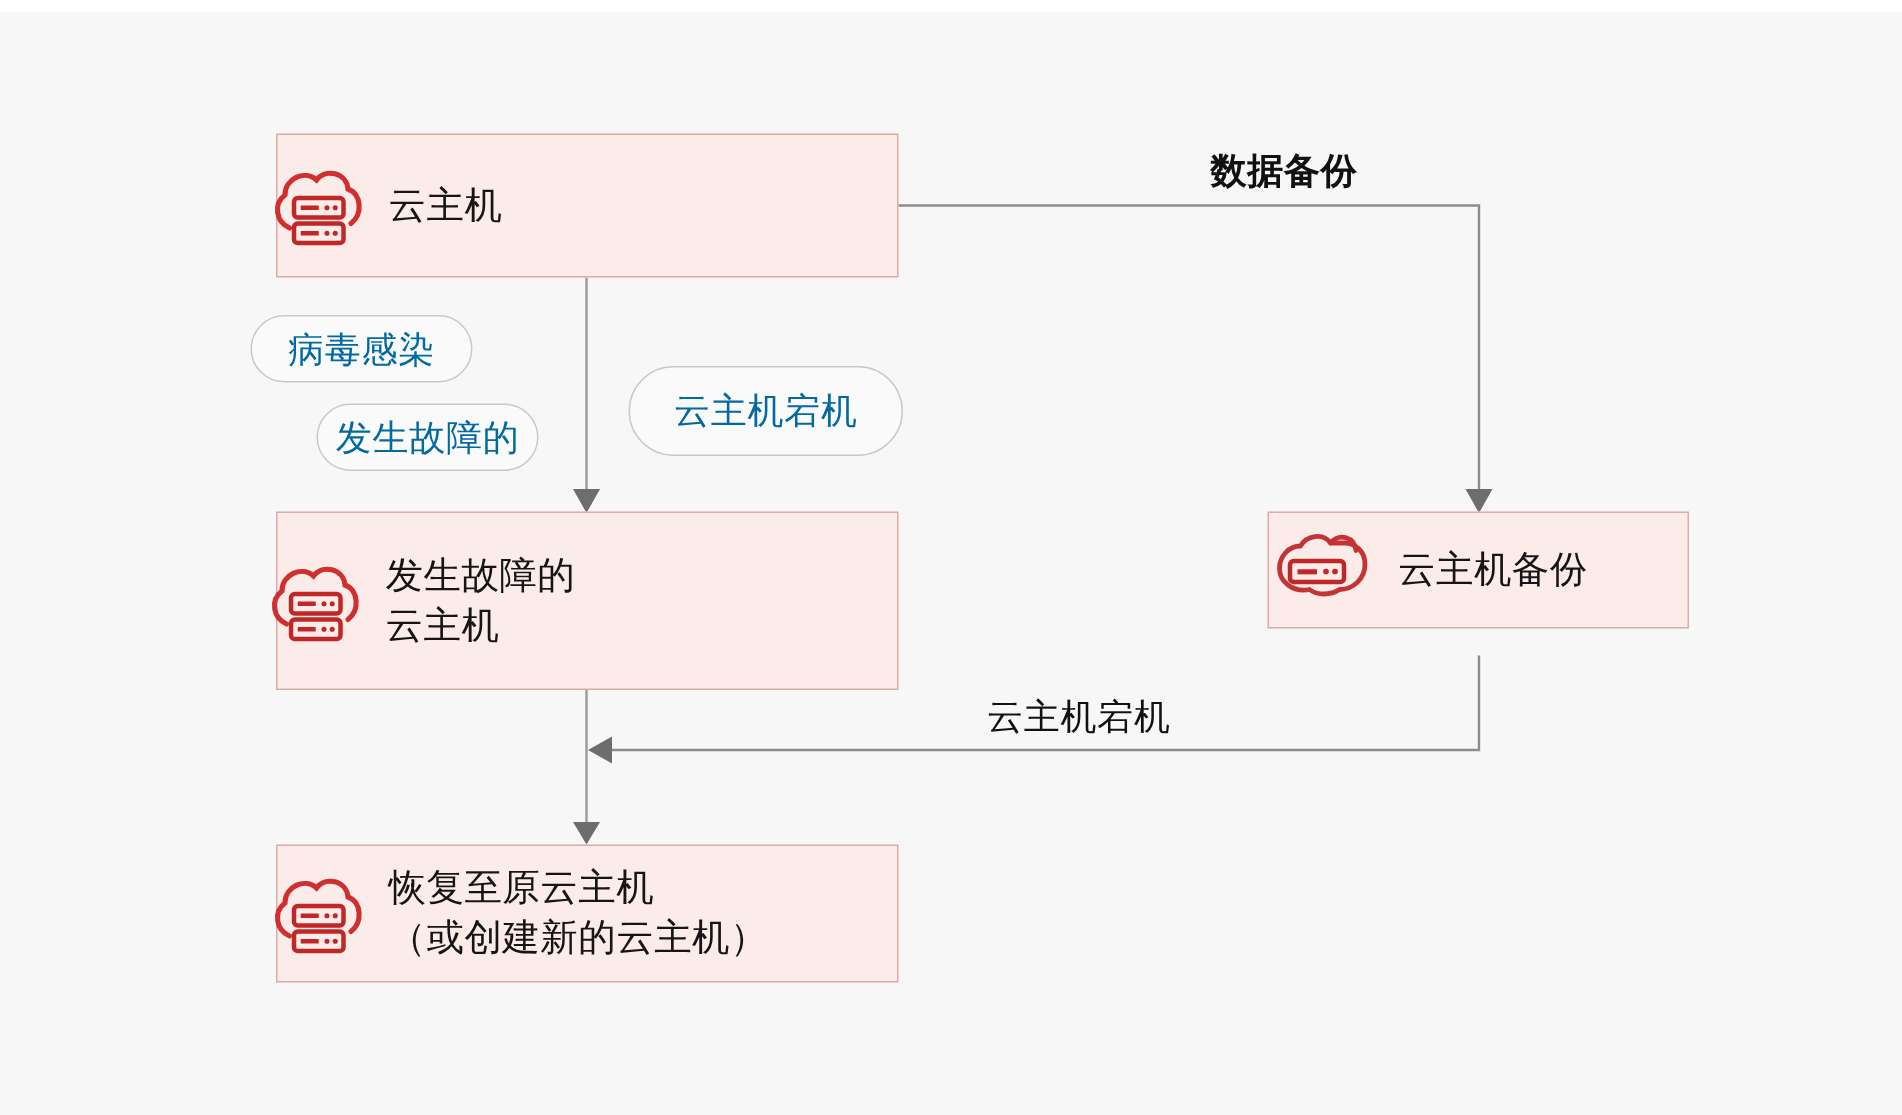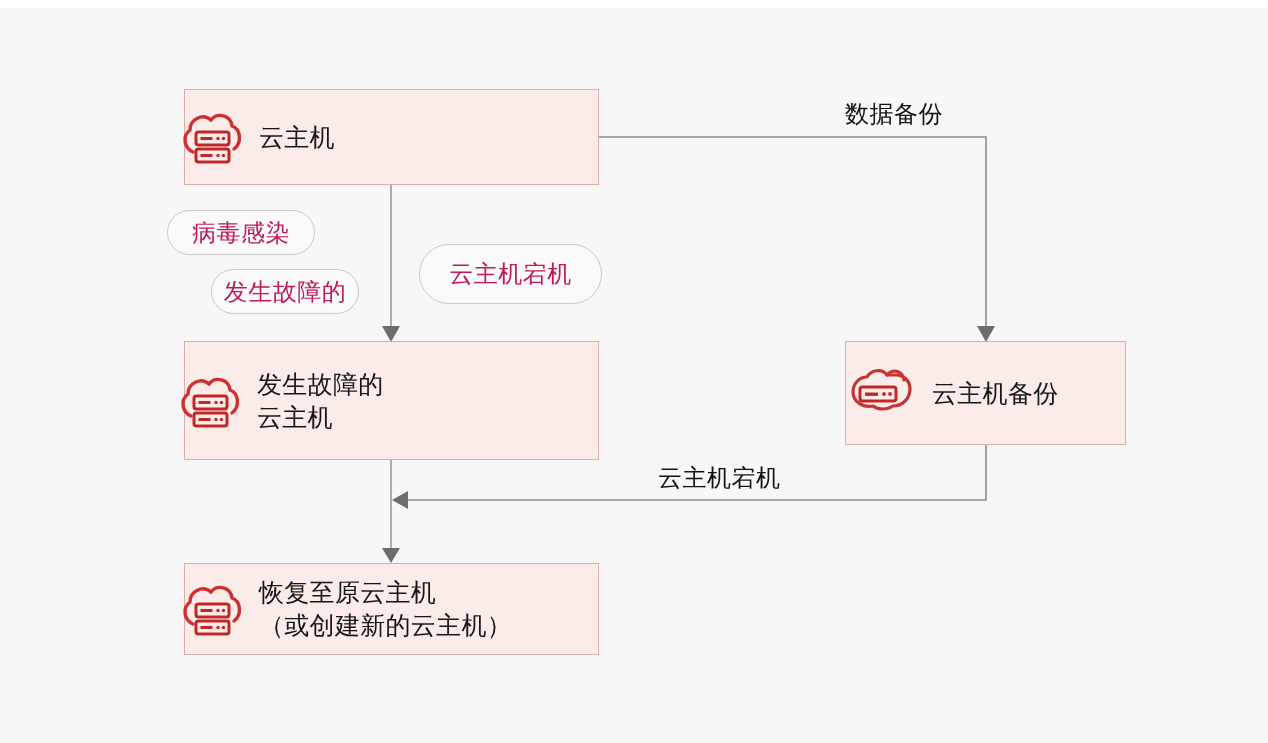--- a/index.html
+++ b/index.html
@@ -49,54 +49,54 @@
   .node-label {
     color: #151515;
     font-size: 25px;
     line-height: 1.32;
     white-space: pre-line;
     letter-spacing: 0.3px;
   }
 
   #node-cloud-host   { left: 184px; top: 89px;  width: 415px; height: 96px; }
   #node-failed-host  { left: 184px; top: 341px; width: 415px; height: 119px; }
-  #node-host-backup  { left: 845px; top: 341px; width: 281px; height: 104px; }
+  #node-host-backup  { left: 845px; top: 341px; width: 281px; height: 78px; }
   #node-restore      { left: 184px; top: 563px; width: 415px; height: 92px; }
 
   #node-cloud-host .node-inner  { transform: translateX(-6px); }
   #node-failed-host .node-inner { transform: translateX(-8px); }
   #node-restore .node-inner     { transform: translateX(-6px); }
 
   
   .pill {
     position: absolute;
     box-sizing: border-box;
     border: 1px solid #c9c9cc;
     border-radius: 999px;
     background: #fafafa;
-    color: #be185d;
+    color: #0369a1;
     font-size: 24px;
     display: flex;
     align-items: center;
     justify-content: center;
     letter-spacing: 0.5px;
   }
   #pill-virus      { left: 167px; top: 210px; width: 148px; height: 45px; }
   #pill-data-del   { left: 211px; top: 269px; width: 148px; height: 45px; }
   #pill-host-down  { left: 419px; top: 244px; width: 183px; height: 60px; }
 
   
   .edge-label {
     position: absolute;
     color: #111111;
     font-size: 24px;
     white-space: nowrap;
     letter-spacing: 0.5px;
   }
-  #label-backup  { left: 845px; top: 98px; }
+  #label-backup  { left: 807px; top: 98px; font-weight: bold; }
   #label-restore { left: 658px; top: 462px; }
 </style>
 </head>
 <body>
 
 <div id="canvas">
 
   <div id="top-strip"></div>
 
   <svg id="edges" viewBox="0 0 1268 743" width="1268" height="743" xmlns="http://www.w3.org/2000/svg">

